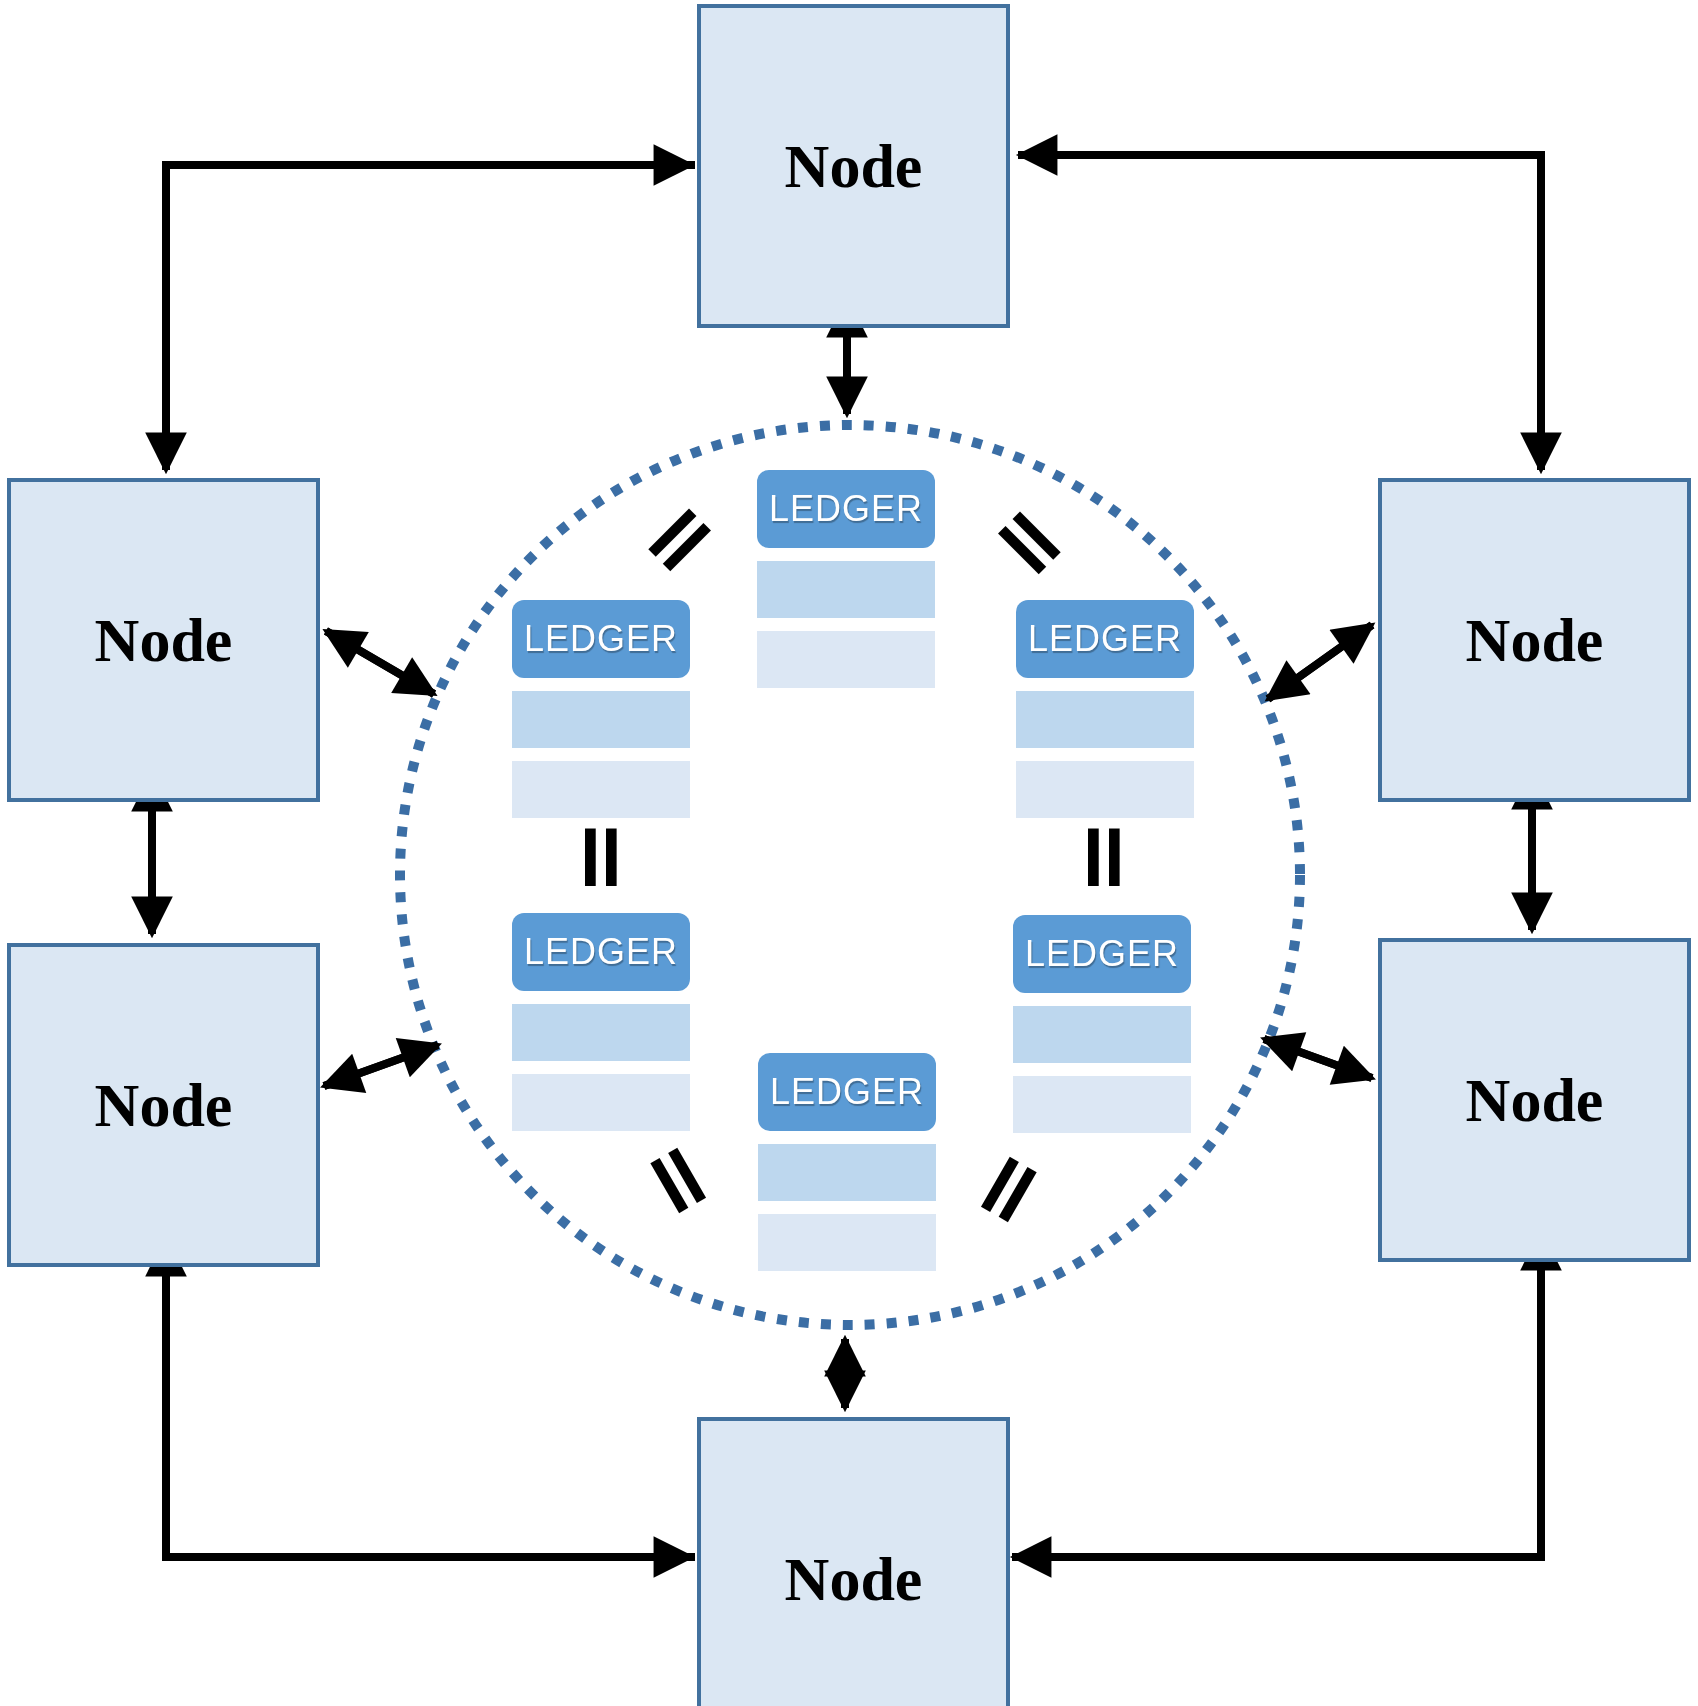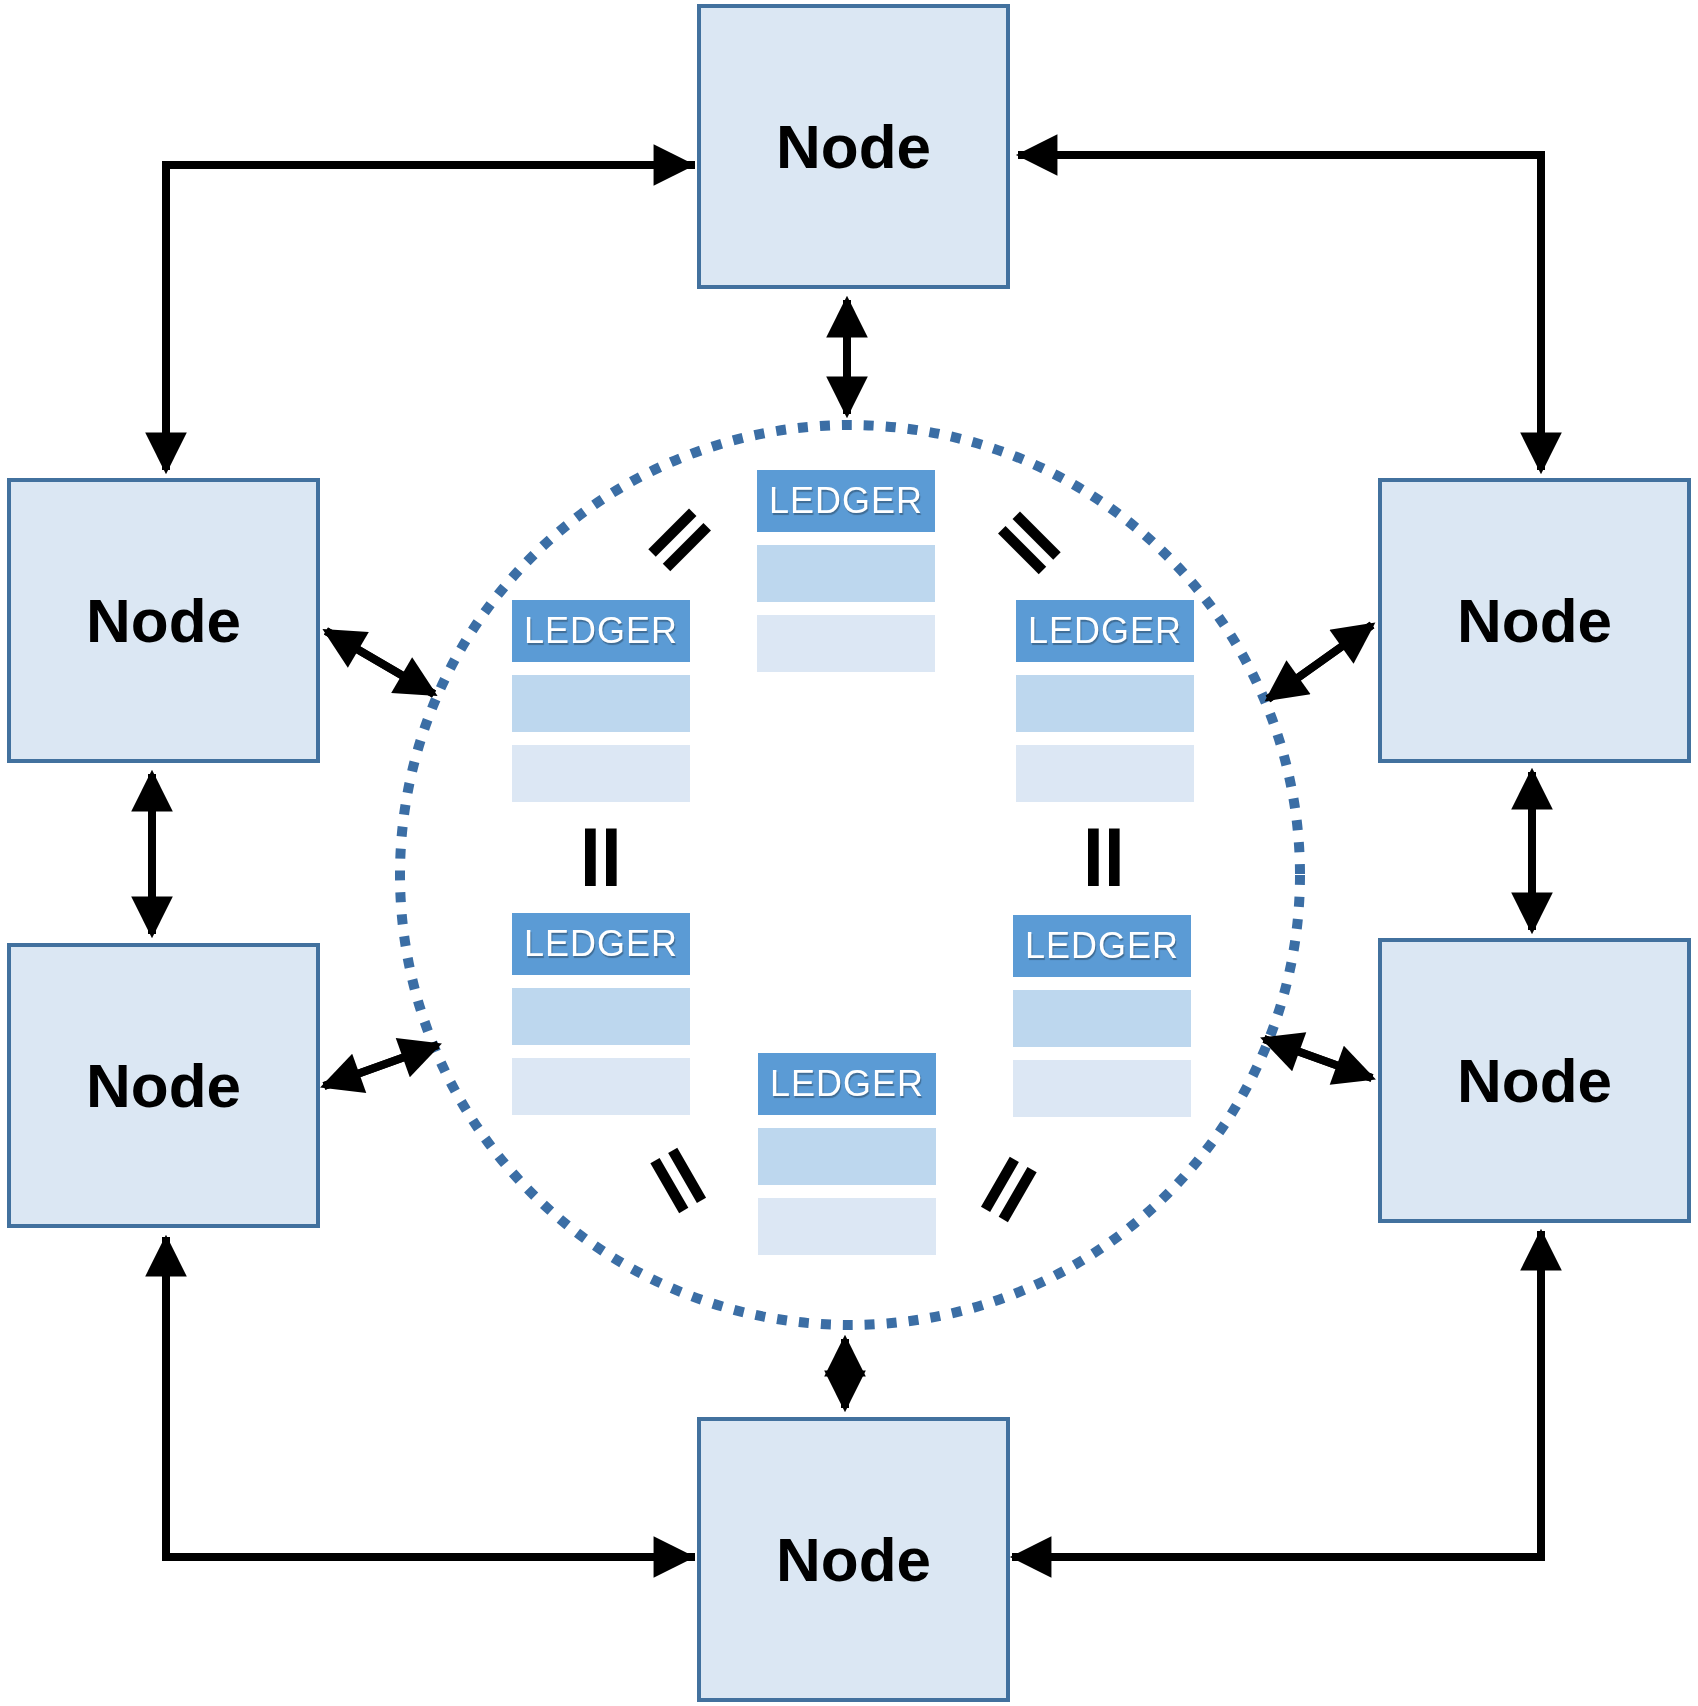--- a/index.html
+++ b/index.html
@@ -7,36 +7,36 @@
     --ledger-row-mid:#bdd7ee; --ledger-row-light:#dce7f4; --circle-dotted:#3b6ea5;
     --arrow:#000000; --text:#000000; --ledger-text:#ffffff;
   }
   html,body{margin:0;padding:0;background:#ffffff;}
   .canvas{position:relative;width:1698px;height:1706px;background:#fff;overflow:hidden;
           font-family:"Liberation Sans",sans-serif;}
   svg.connections{position:absolute;left:0;top:0;z-index:1;}
   svg.connections line, svg.connections polyline{stroke:var(--arrow);stroke-width:8;fill:none;}
   svg.connections .ah{fill:var(--arrow);}
 
-  .node{position:absolute;width:313px;height:285px;background:var(--node-fill);
+  .node{position:absolute;width:313px;height:324px;background:var(--node-fill);
         border:4px solid var(--node-border);box-sizing:border-box;z-index:2;
-        display:flex;align-items:center;justify-content:center;}
+        display:flex;align-items:center;justify-content:center;font-family:Liberation Serif, serif;}
   .node-label{font-weight:bold;font-size:62px;color:var(--text);letter-spacing:0px;}
   .node-top{left:697px;top:4px;}
   .node-left-upper{left:7px;top:478px;}
   .node-left-lower{left:7px;top:943px;}
   .node-right-upper{left:1378px;top:478px;}
   .node-right-lower{left:1378px;top:938px;}
   .node-bottom{left:697px;top:1417px;}
 
   .ledger{position:absolute;width:178px;z-index:3;}
-  .ledger-header{height:62px;background:var(--ledger-header);color:var(--ledger-text);
+  .ledger-header{height:78px;background:var(--ledger-header);color:var(--ledger-text);
                  display:flex;align-items:center;justify-content:center;
                  font-size:36px;letter-spacing:1px;
-                 text-shadow:1px 2px 1px rgba(0,0,0,0.30);}
+                 text-shadow:1px 2px 1px rgba(0,0,0,0.30);border-radius:12px;}
   .ledger-row{height:57px;margin-top:13px;}
   .row-mid{background:var(--ledger-row-mid);}
   .row-light{background:var(--ledger-row-light);}
   .ledger-top{left:757px;top:470px;}
   .ledger-mid-left{left:512px;top:600px;}
   .ledger-mid-right{left:1016px;top:600px;}
   .ledger-low-left{left:512px;top:913px;}
   .ledger-low-right{left:1013px;top:915px;}
   .ledger-bottom{left:758px;top:1053px;}
 

